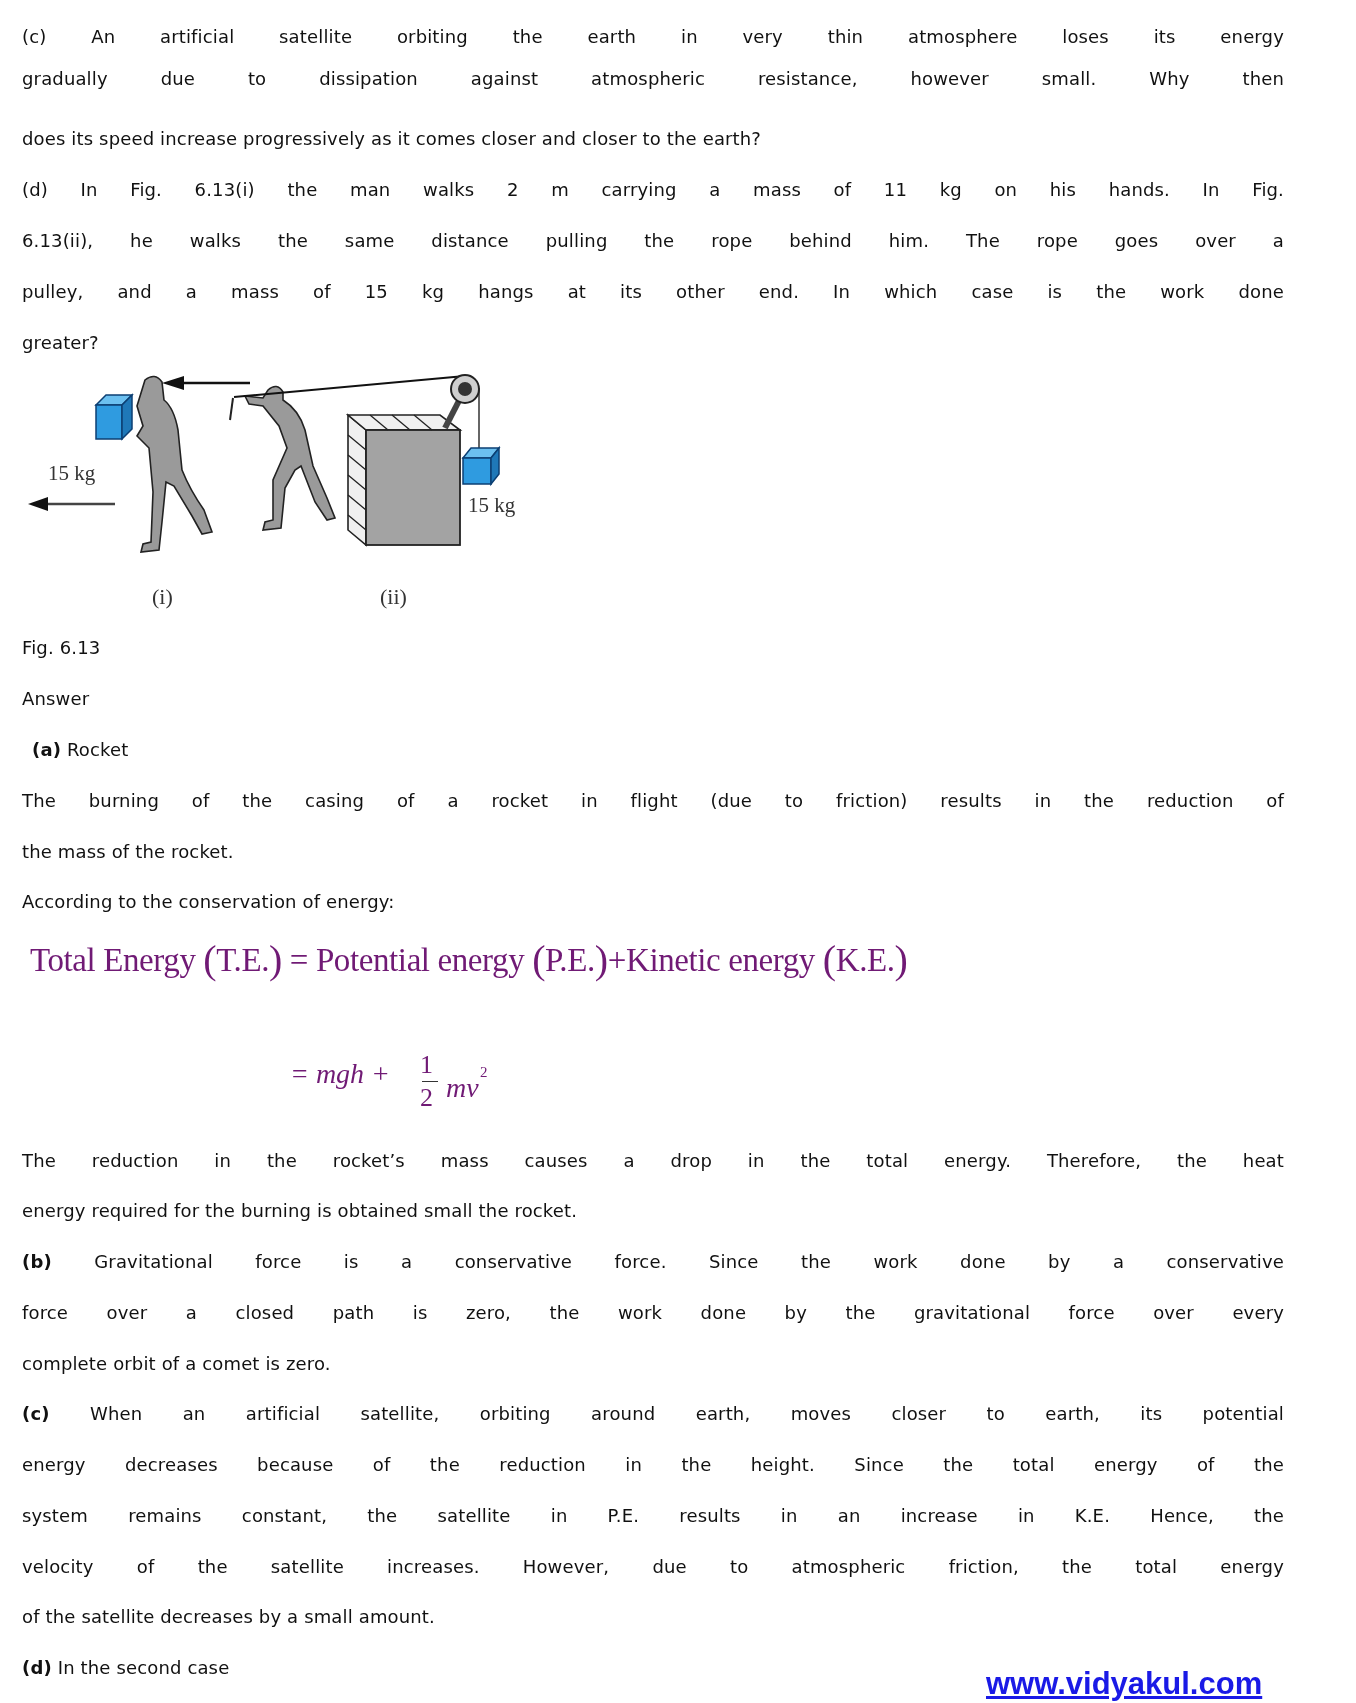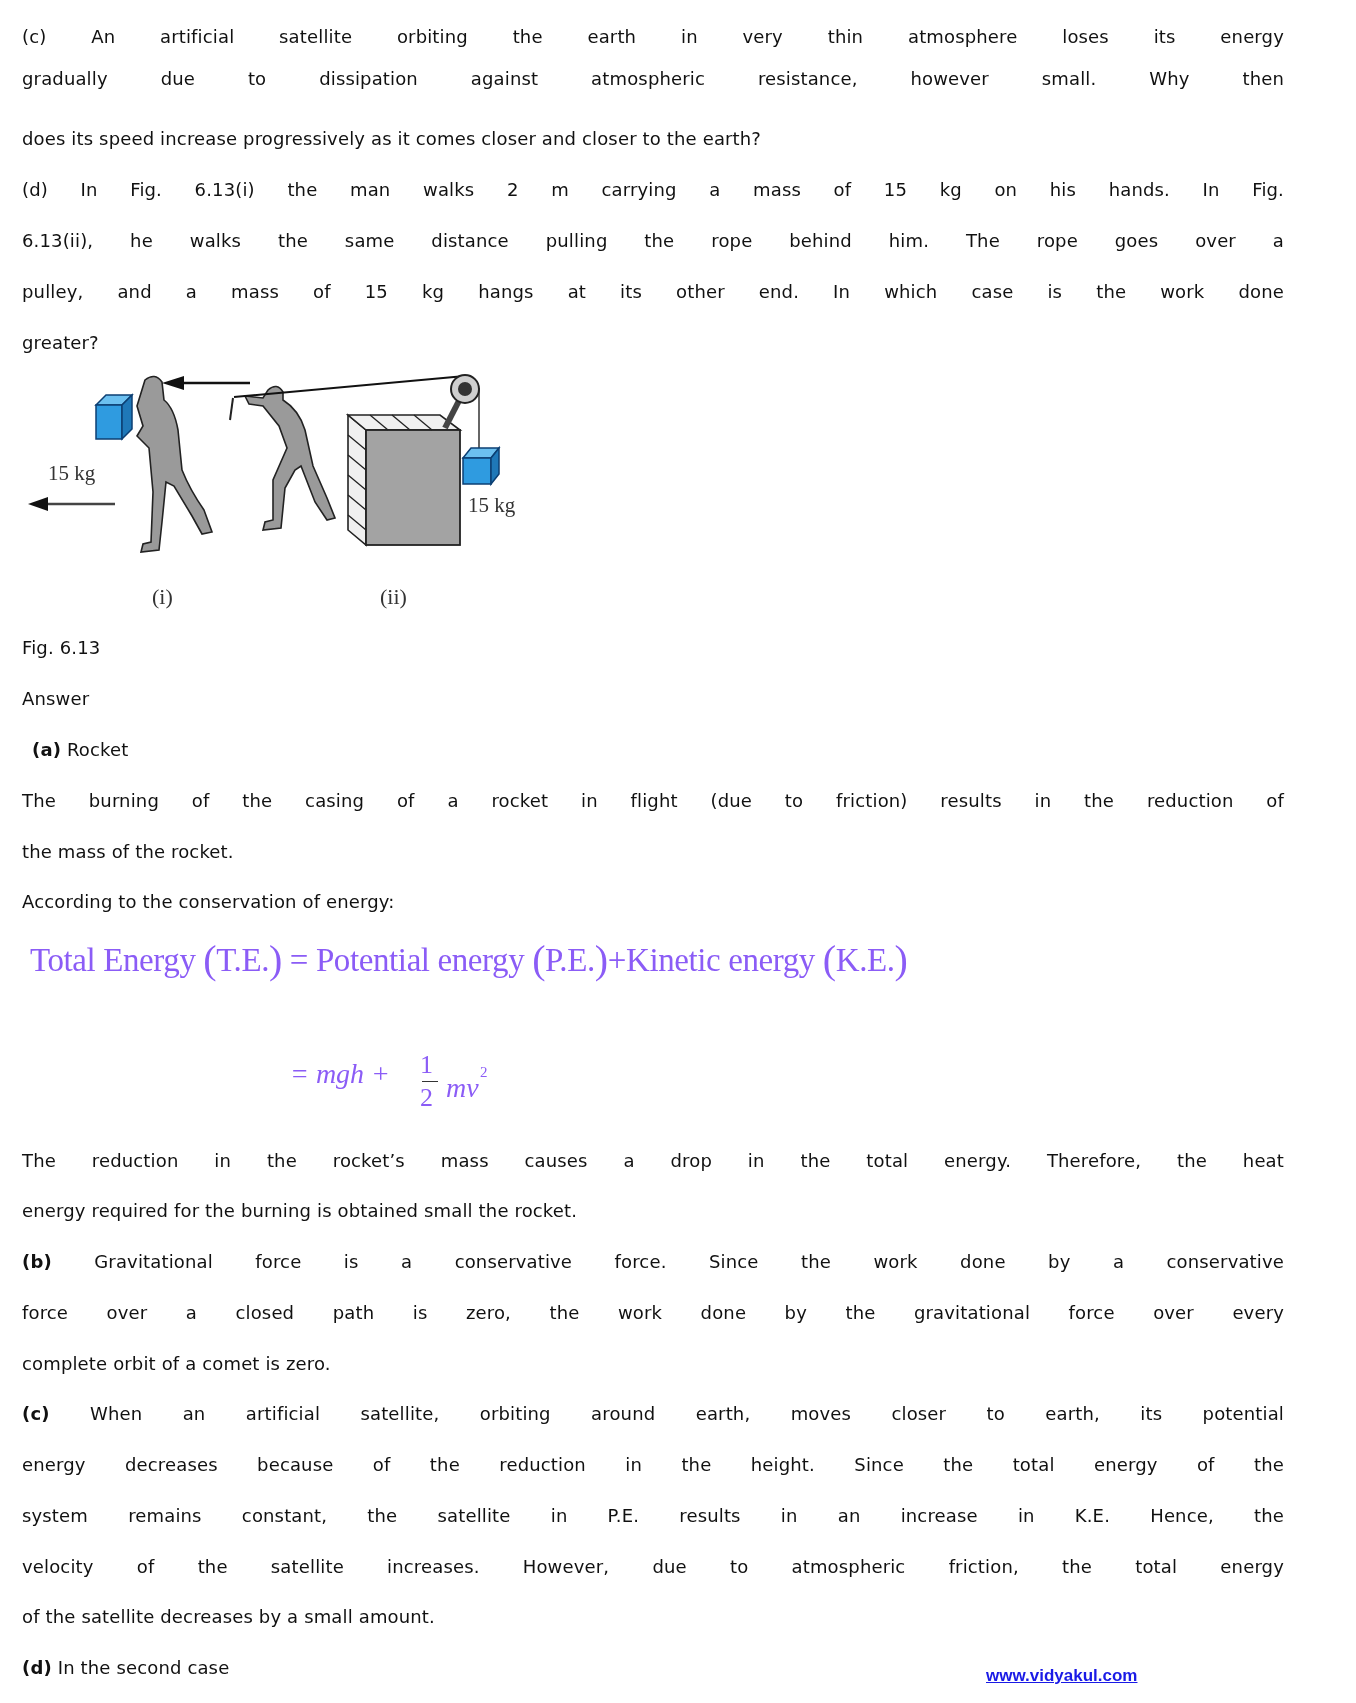--- a/index.html
+++ b/index.html
@@ -2,42 +2,42 @@
 <html><head>
 <meta charset="utf-8">
 <style>
   html, body { margin:0; padding:0; background:#ffffff; }
   body { width:1356px; height:1703px; position:relative; overflow:hidden;
          font-family:"DejaVu Sans", sans-serif; color:#111; }
   .line { position:absolute; left:22px; width:1262px; font-size:18px; line-height:30px;
           white-space:nowrap; letter-spacing:0.15px; }
   .just { text-align:justify; text-align-last:justify; white-space:normal; }
   .b { font-weight:bold; }
-  .formula { position:absolute; font-family:"Liberation Serif", "DejaVu Serif", serif; color:#8b5cf6; }
+  .formula { position:absolute; font-family:"Liberation Serif", "DejaVu Serif", serif; color:#701a75; }
   .f1 { left:30px; top:940px; font-size:33px; line-height:40px; letter-spacing:-0.4px; }
   .f1 .paren { font-size:40px; vertical-align:-2px; }
   .f2 { left:290px; top:1050px; font-size:28px; height:80px; }
   .f2 .eq { position:absolute; left:0; top:8px; white-space:nowrap; font-style:italic; }
   .frac { position:absolute; left:130px; top:0; width:20px; font-style:normal; font-size:26px; line-height:30px; }
   .frac .bar { display:block; border-top:1.5px solid #333; margin:1px 2px; }
   .mv { position:absolute; left:156px; top:22px; font-style:italic; }
   .sup { position:absolute; left:190px; top:14px; font-size:15px; }
   .fig { position:absolute; left:20px; top:360px; width:520px; height:210px; }
   .figlab { position:absolute; font-family:"Liberation Serif", serif; font-size:22px; color:#333; }
   .link { position:absolute; left:986px; top:1666px; font-family:"Liberation Sans", sans-serif;
-          font-weight:bold; font-size:17px; color:#1a1ae6; text-decoration:underline; }
+          font-weight:bold; font-size:31px; color:#1a1ae6; text-decoration:underline; }
 </style>
 </head>
 <body>
 
 <div class="line just" style="top:22px">(c) An artificial satellite orbiting the earth in very thin atmosphere loses its energy</div>
 <div class="line just" style="top:64px">gradually due to dissipation against atmospheric resistance, however small. Why then</div>
 <div class="line" style="top:124px">does its speed increase progressively as it comes closer and closer to the earth?</div>
 
-<div class="line just" style="top:175px">(d) In Fig. 6.13(i) the man walks 2 m carrying a mass of 15 kg on his hands. In Fig.</div>
+<div class="line just" style="top:175px">(d) In Fig. 6.13(i) the man walks 2 m carrying a mass of 11 kg on his hands. In Fig.</div>
 <div class="line just" style="top:226px">6.13(ii), he walks the same distance pulling the rope behind him. The rope goes over a</div>
 <div class="line just" style="top:277px">pulley, and a mass of 15 kg hangs at its other end. In which case is the work done</div>
 <div class="line" style="top:328px">greater?</div>
 
 <div class="fig">
   <svg width="520" height="210" viewBox="0 0 520 210">
 
     <g>
       <line x1="158" y1="23" x2="230" y2="23" stroke="#111" stroke-width="2.5"></line>
       <polygon points="142,23 164,16 164,30" fill="#111"></polygon>

